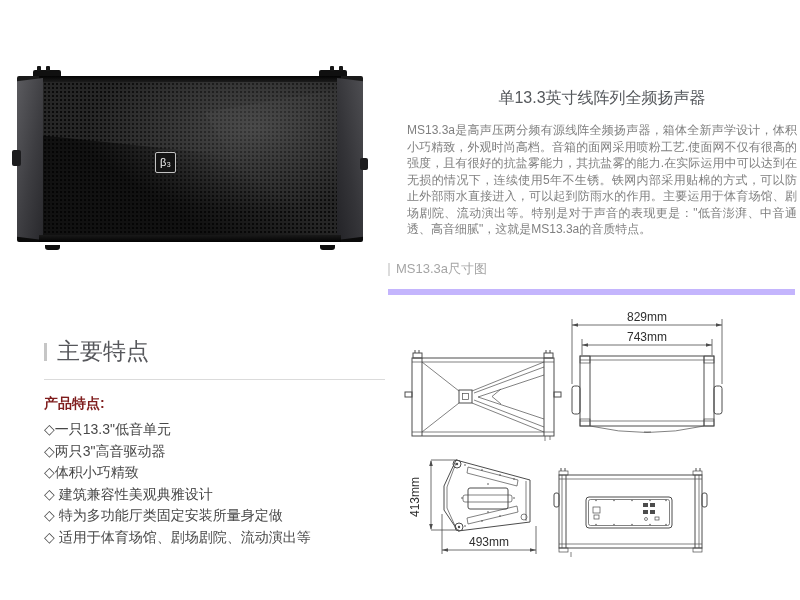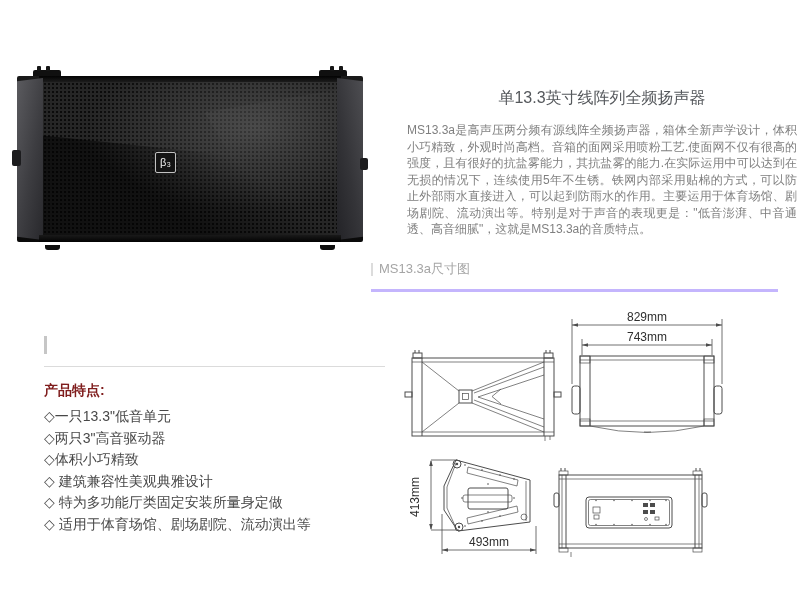--- a/index.html
+++ b/index.html
@@ -34,22 +34,22 @@
   .foot-l{left:28px;} .foot-r{right:28px;}
   .pin{position:absolute;background:#1c1c1e;border-radius:2px;}
   .pin-l{left:-5px;top:82px;width:9px;height:16px;}
   .pin-r{right:-5px;top:90px;width:8px;height:12px;}
   
   .info{position:absolute;left:407px;top:78px;width:390px;}
   .info h1{margin:0;font-size:21px;font-weight:400;color:#54565a;letter-spacing:.5px;}
   .info h2{margin:10px 0 4px 0;font-size:16px;font-weight:400;color:#55585c;text-align:center;}
   .info p{margin:13px 0 0 0;font-size:12px;line-height:16.5px;color:#7f7f7f;text-align:justify;}
   
-  .dim-header{position:absolute;left:371px;top:260px;width:407px;display:flex;align-items:center;
-    padding-bottom:11px;border-bottom:3px solid #c4b5fd;}
+  .dim-header{position:absolute;left:388px;top:260px;width:407px;display:flex;align-items:center;
+    padding-bottom:11px;border-bottom:6px solid #c4b5fd;}
   .dim-header .tick{width:2px;height:13px;background:#dcdcdc;margin-right:6px;}
   .dim-header span.lbl{font-size:13px;color:#a5a5a5;}
   
   .features{position:absolute;left:44px;top:336px;width:341px;}
   .feat-head{display:flex;align-items:center;}
   .feat-head .bar{width:3px;height:18px;background:#c6c6c6;margin-right:10px;}
   .feat-head span.lbl{font-size:23px;color:#56575b;}
   .rule{margin-top:12px;border-top:1px solid #dbdbdb;height:0;}
   .feat-sub{margin-top:15px;font-size:14px;font-weight:bold;color:#7f1d1d;}
   .features ul{list-style:none;margin:6px 0 0 0;padding:0;}
@@ -101,20 +101,21 @@
   </div>
 
   <div class="dim-header">
     <span class="tick"></span>
     <span class="lbl">MS13.3a尺寸图</span>
   </div>
 
   <div class="features">
     <div class="feat-head">
       <span class="bar"></span>
+      <span class="lbl">主要特点</span>
     </div>
     <div class="rule"></div>
     <div class="feat-sub">产品特点:</div>
     <ul>
       <li>◇一只13.3"低音单元</li>
       <li>◇两只3"高音驱动器</li>
       <li>◇体积小巧精致</li>
       <li>◇ 建筑兼容性美观典雅设计</li>
       <li>◇ 特为多功能厅类固定安装所量身定做</li>
       <li>◇ 适用于体育场馆、剧场剧院、流动演出等</li>

